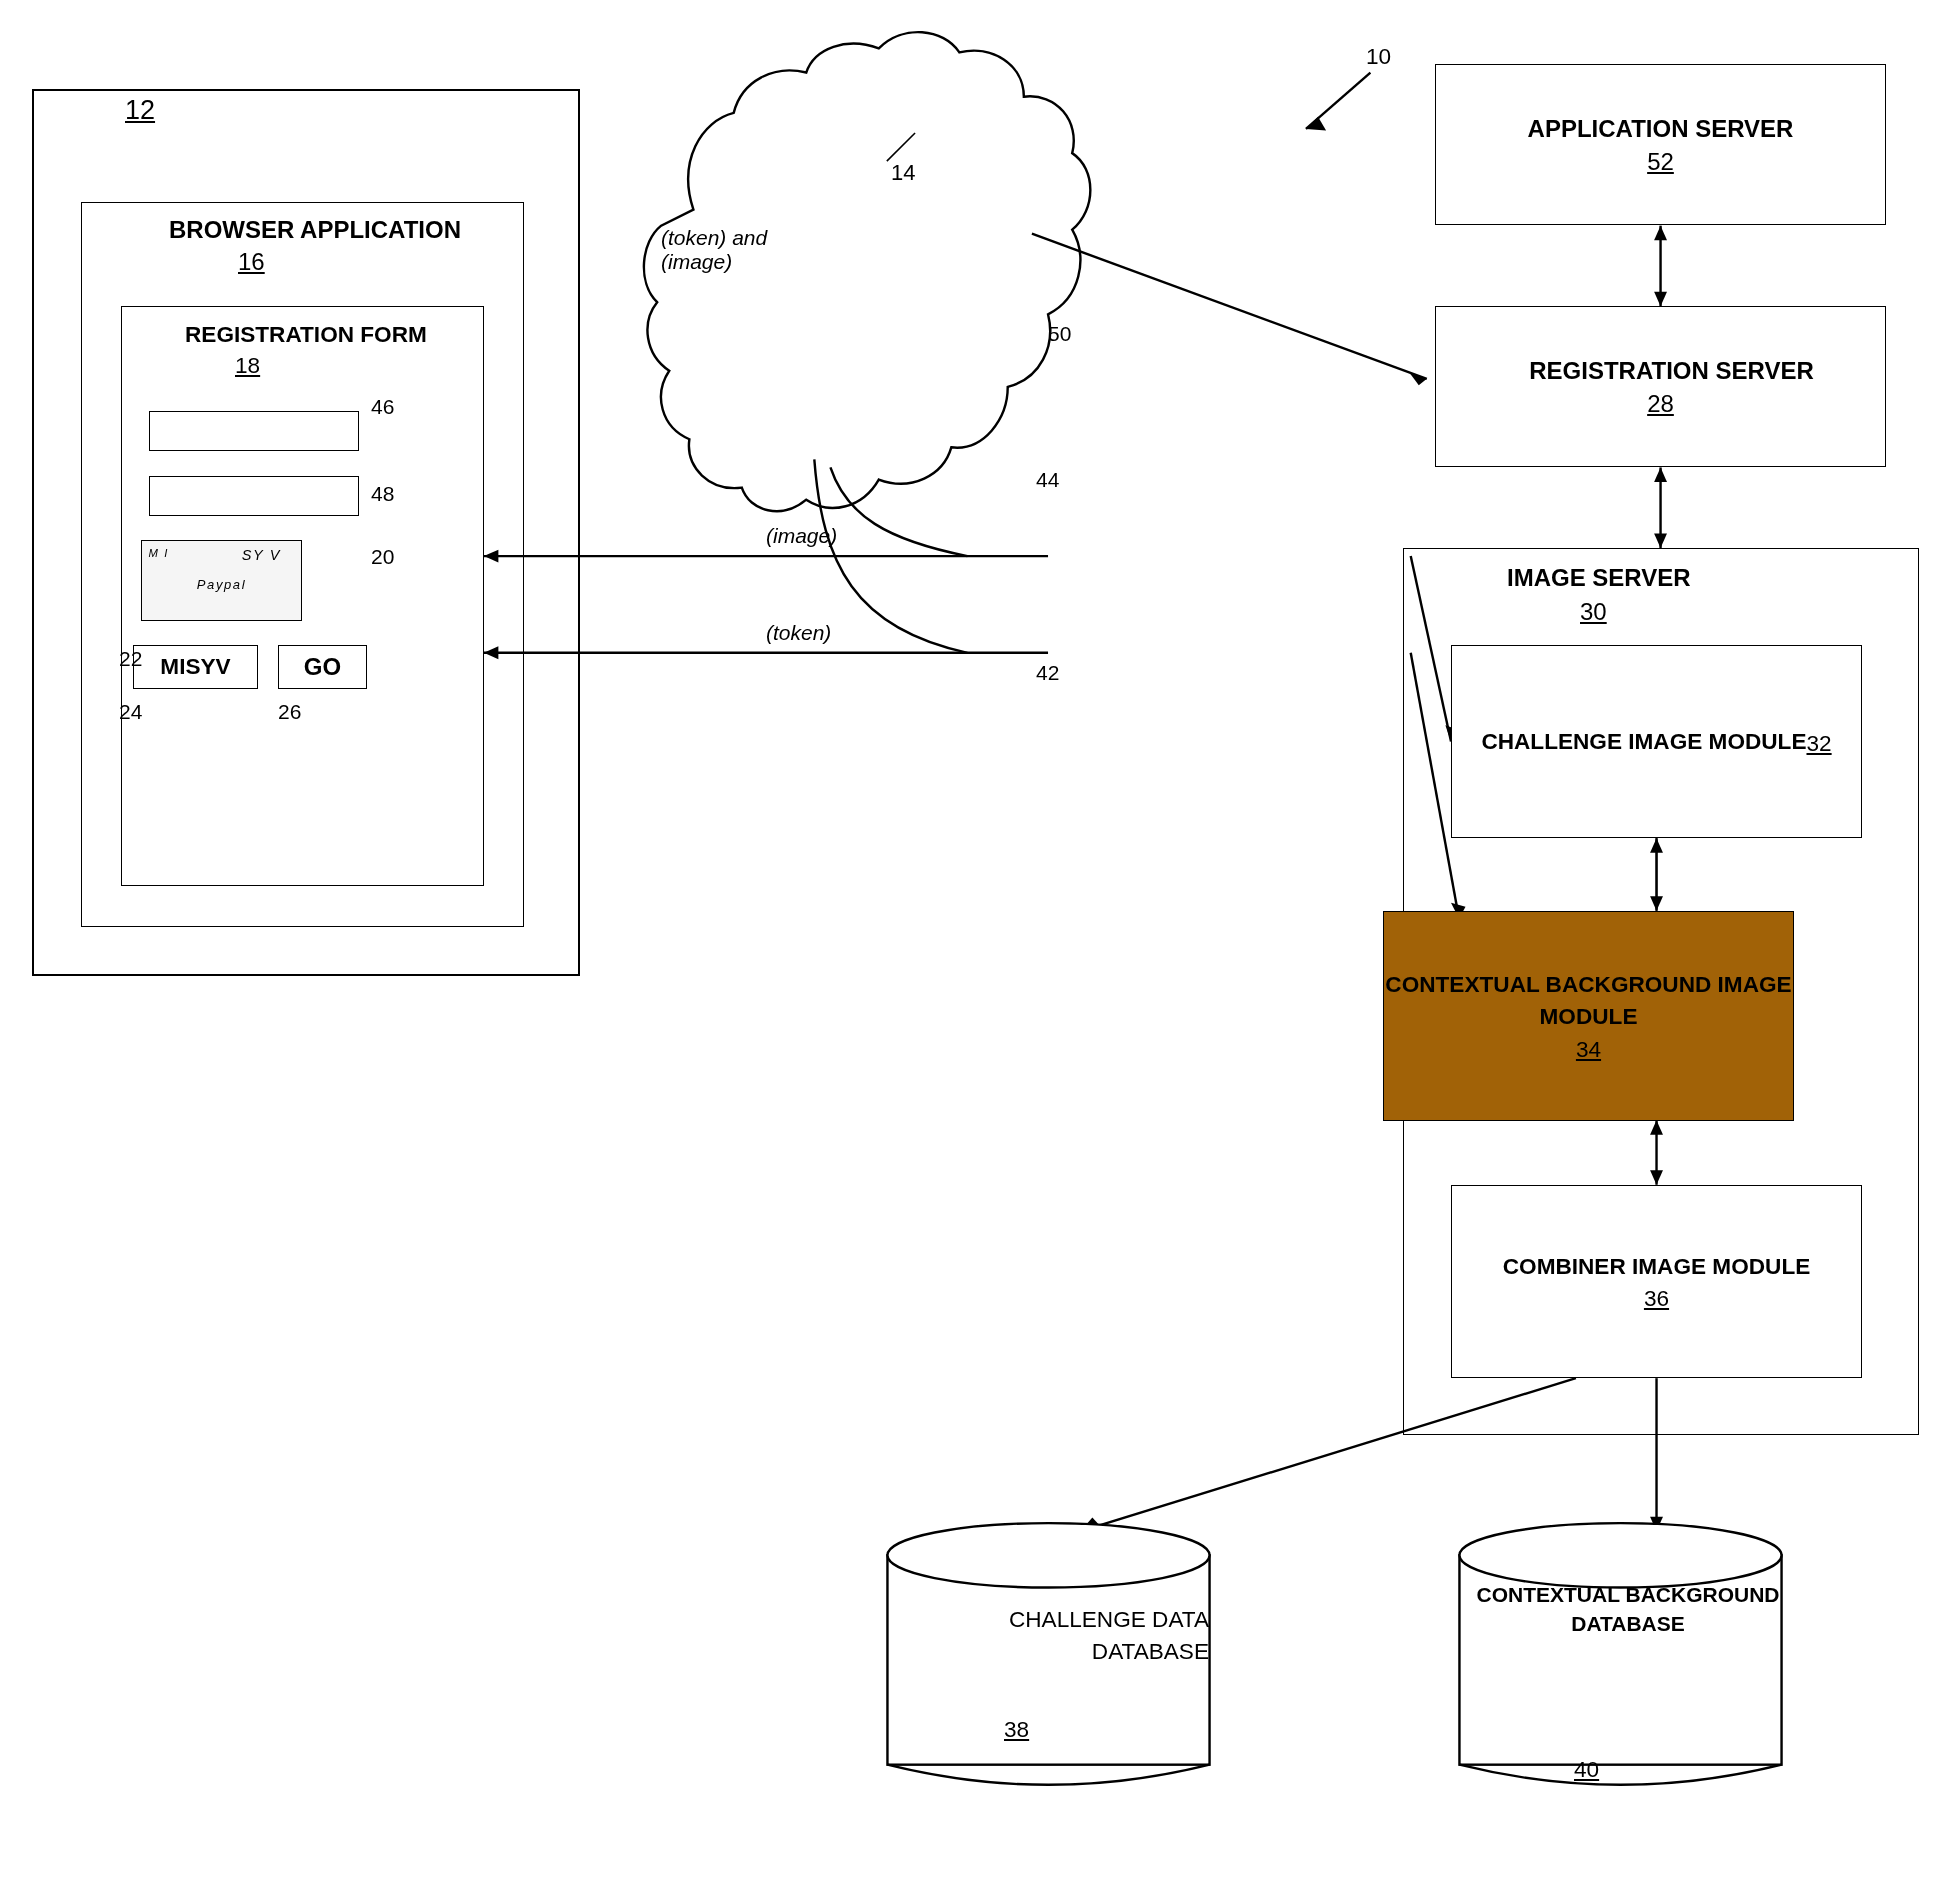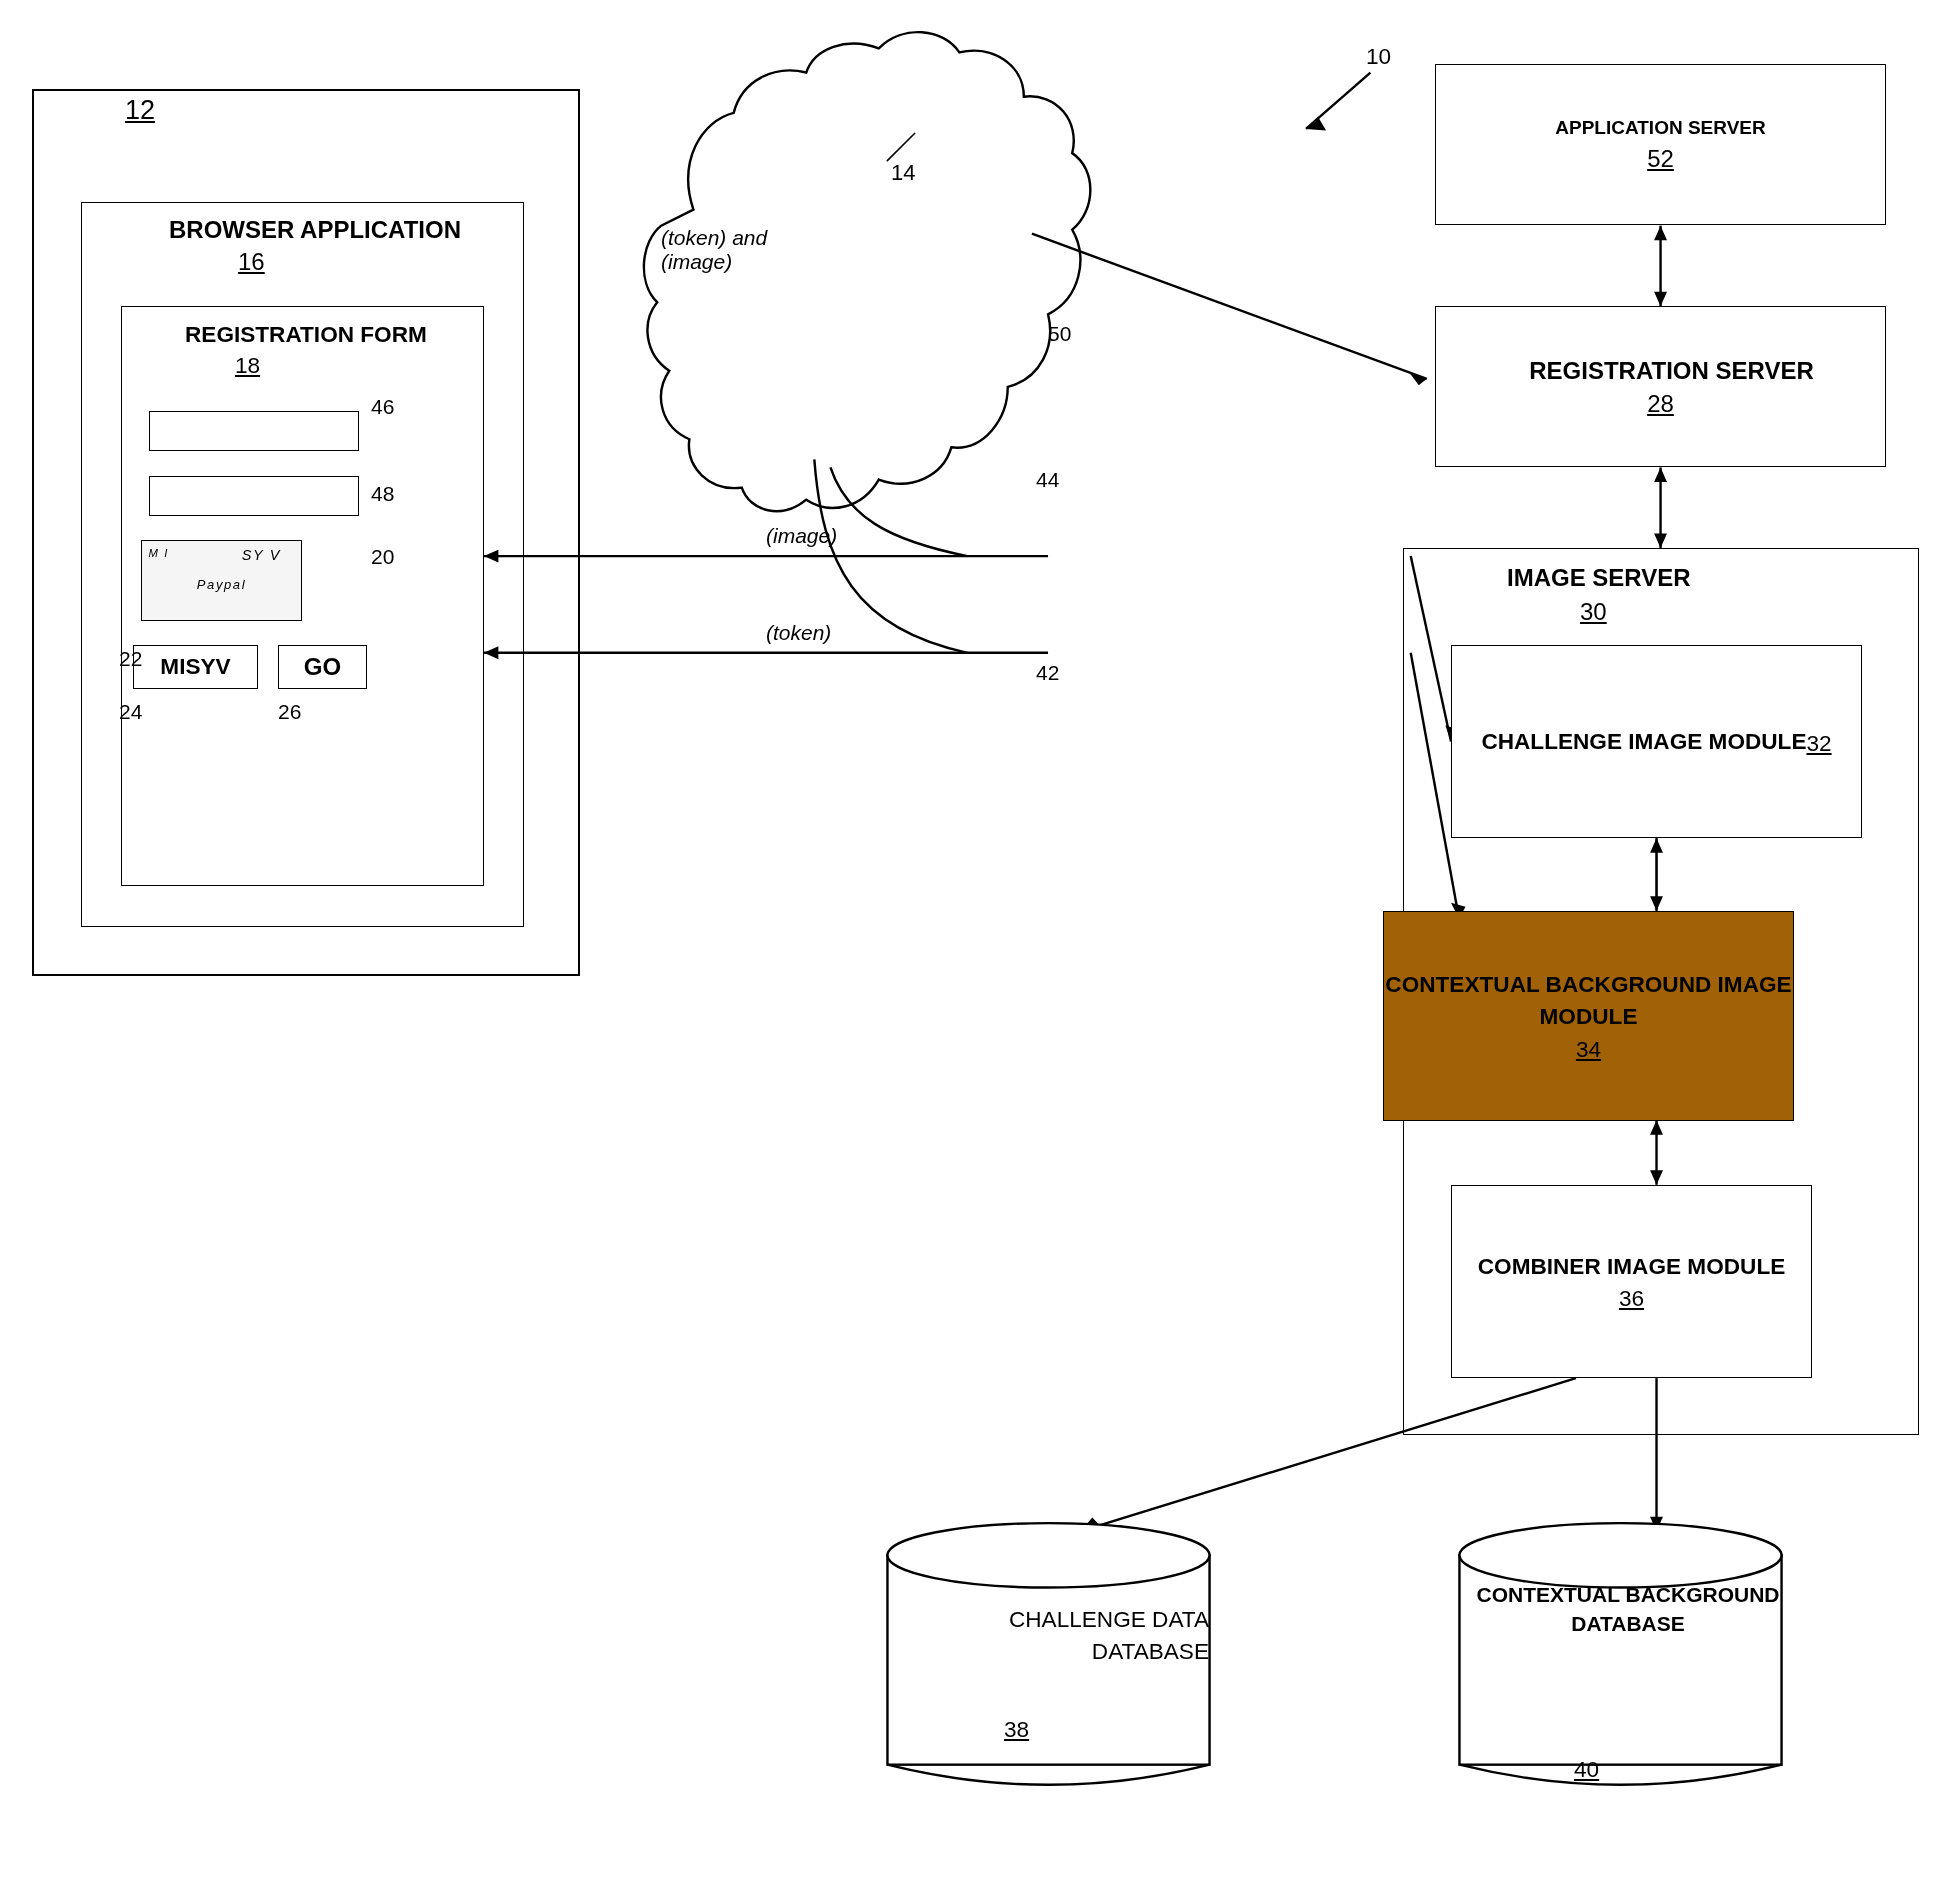--- a/index.html
+++ b/index.html
@@ -127,21 +127,21 @@
       width: 451px;
       height: 161px;
       border: 1.6px solid #000;
       display: flex;
       flex-direction: column;
       align-items: center;
       justify-content: center;
     }
 
     .app-server-label {
-      font-size: 19px;
+      font-size: 24px;
       font-weight: bold;
       text-align: center;
       line-height: 1.3;
     }
 
     .ref-52 {
       font-size: 24px;
       text-decoration: underline;
       margin-top: 4px;
     }
@@ -238,21 +238,21 @@
       font-size: 22.6px;
       text-decoration: underline;
       margin-top: 4px;
     }
 
     
     .combiner-module {
       position: absolute;
       top: 1185px;
       left: 1451px;
-      width: 361px;
+      width: 411px;
       height: 193px;
       border: 1.6px solid #000;
       display: flex;
       flex-direction: column;
       align-items: center;
       justify-content: center;
       background: #fff;
     }
 
     .combiner-label {

